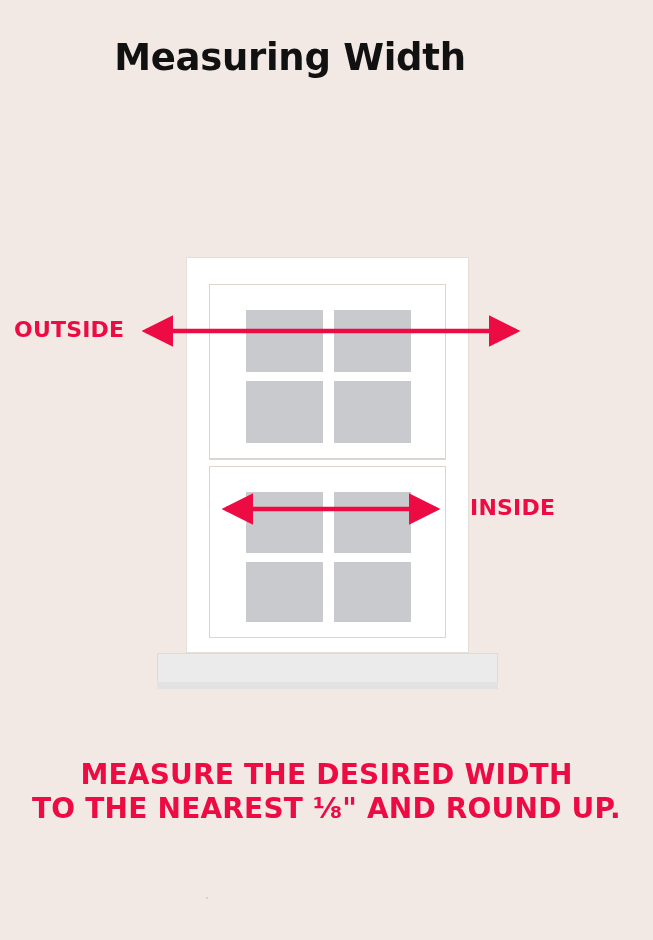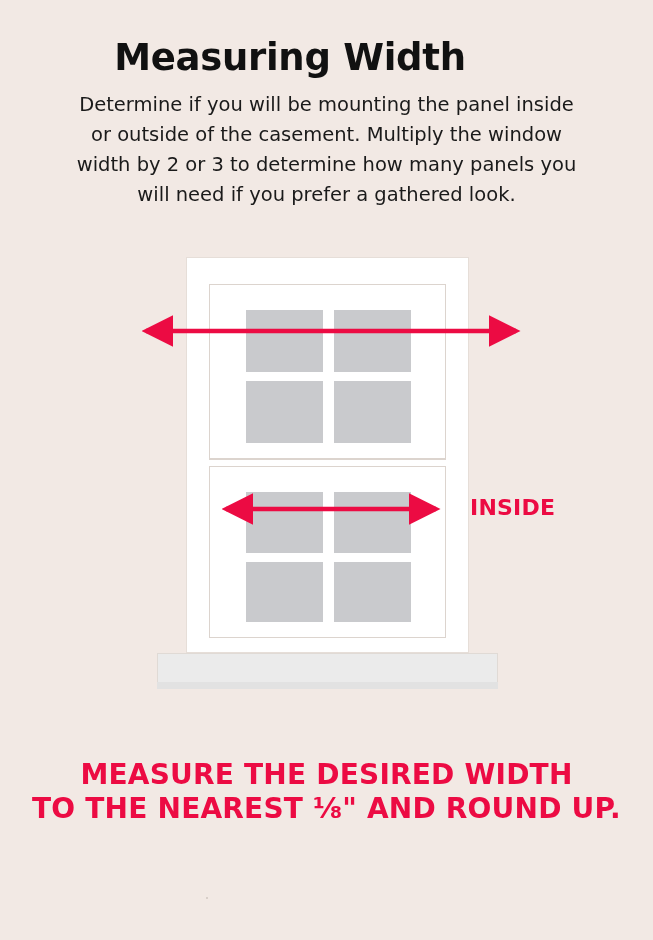--- a/index.html
+++ b/index.html
@@ -175,21 +175,20 @@
     height: 2px;
     background: #d8cfc9;
   }
 </style>
 </head>
 <body>
 
 <div class="page">
 
   <div class="title">Measuring Width</div>
-  <div class="subtitle">Determine if you will be mounting the panel inside or outside of the casement. Multiply the window width by 2 or 3 to determine how many panels you will need if you prefer a gathered look.</div>
 
   <div class="window-frame"></div>
   <div class="sash-upper"></div>
   <div class="sash-lower"></div>
   <div class="meeting-rail"></div>
 
   <div class="pane u-tl"></div>
   <div class="pane u-tr"></div>
   <div class="pane u-bl"></div>
   <div class="pane u-br"></div>
@@ -209,20 +208,21 @@
       <marker id="arrowStart" markerWidth="7" markerHeight="7" refX="1" refY="3.5" orient="auto">
         <polygon points="7 0, 0 3.5, 7 7" fill="#ec0b43"></polygon>
       </marker>
     </defs>
 
     <line x1="146" y1="331" x2="516" y2="331" stroke="#ec0b43" stroke-width="4.5" marker-start="url(#arrowStart)" marker-end="url(#arrowEnd)"></line>
 
     <line x1="226" y1="509" x2="436" y2="509" stroke="#ec0b43" stroke-width="4.5" marker-start="url(#arrowStart)" marker-end="url(#arrowEnd)"></line>
   </svg>
 
+  <div class="label-outside">OUTSIDE</div>
   <div class="label-inside">INSIDE</div>
 
   <div class="footer">
     <span class="footer-line">MEASURE THE DESIRED WIDTH</span>
     <span class="footer-line">TO THE NEAREST ⅛" AND ROUND UP.</span>
   </div>
 
   <div class="dot"></div>
 </div>
 

